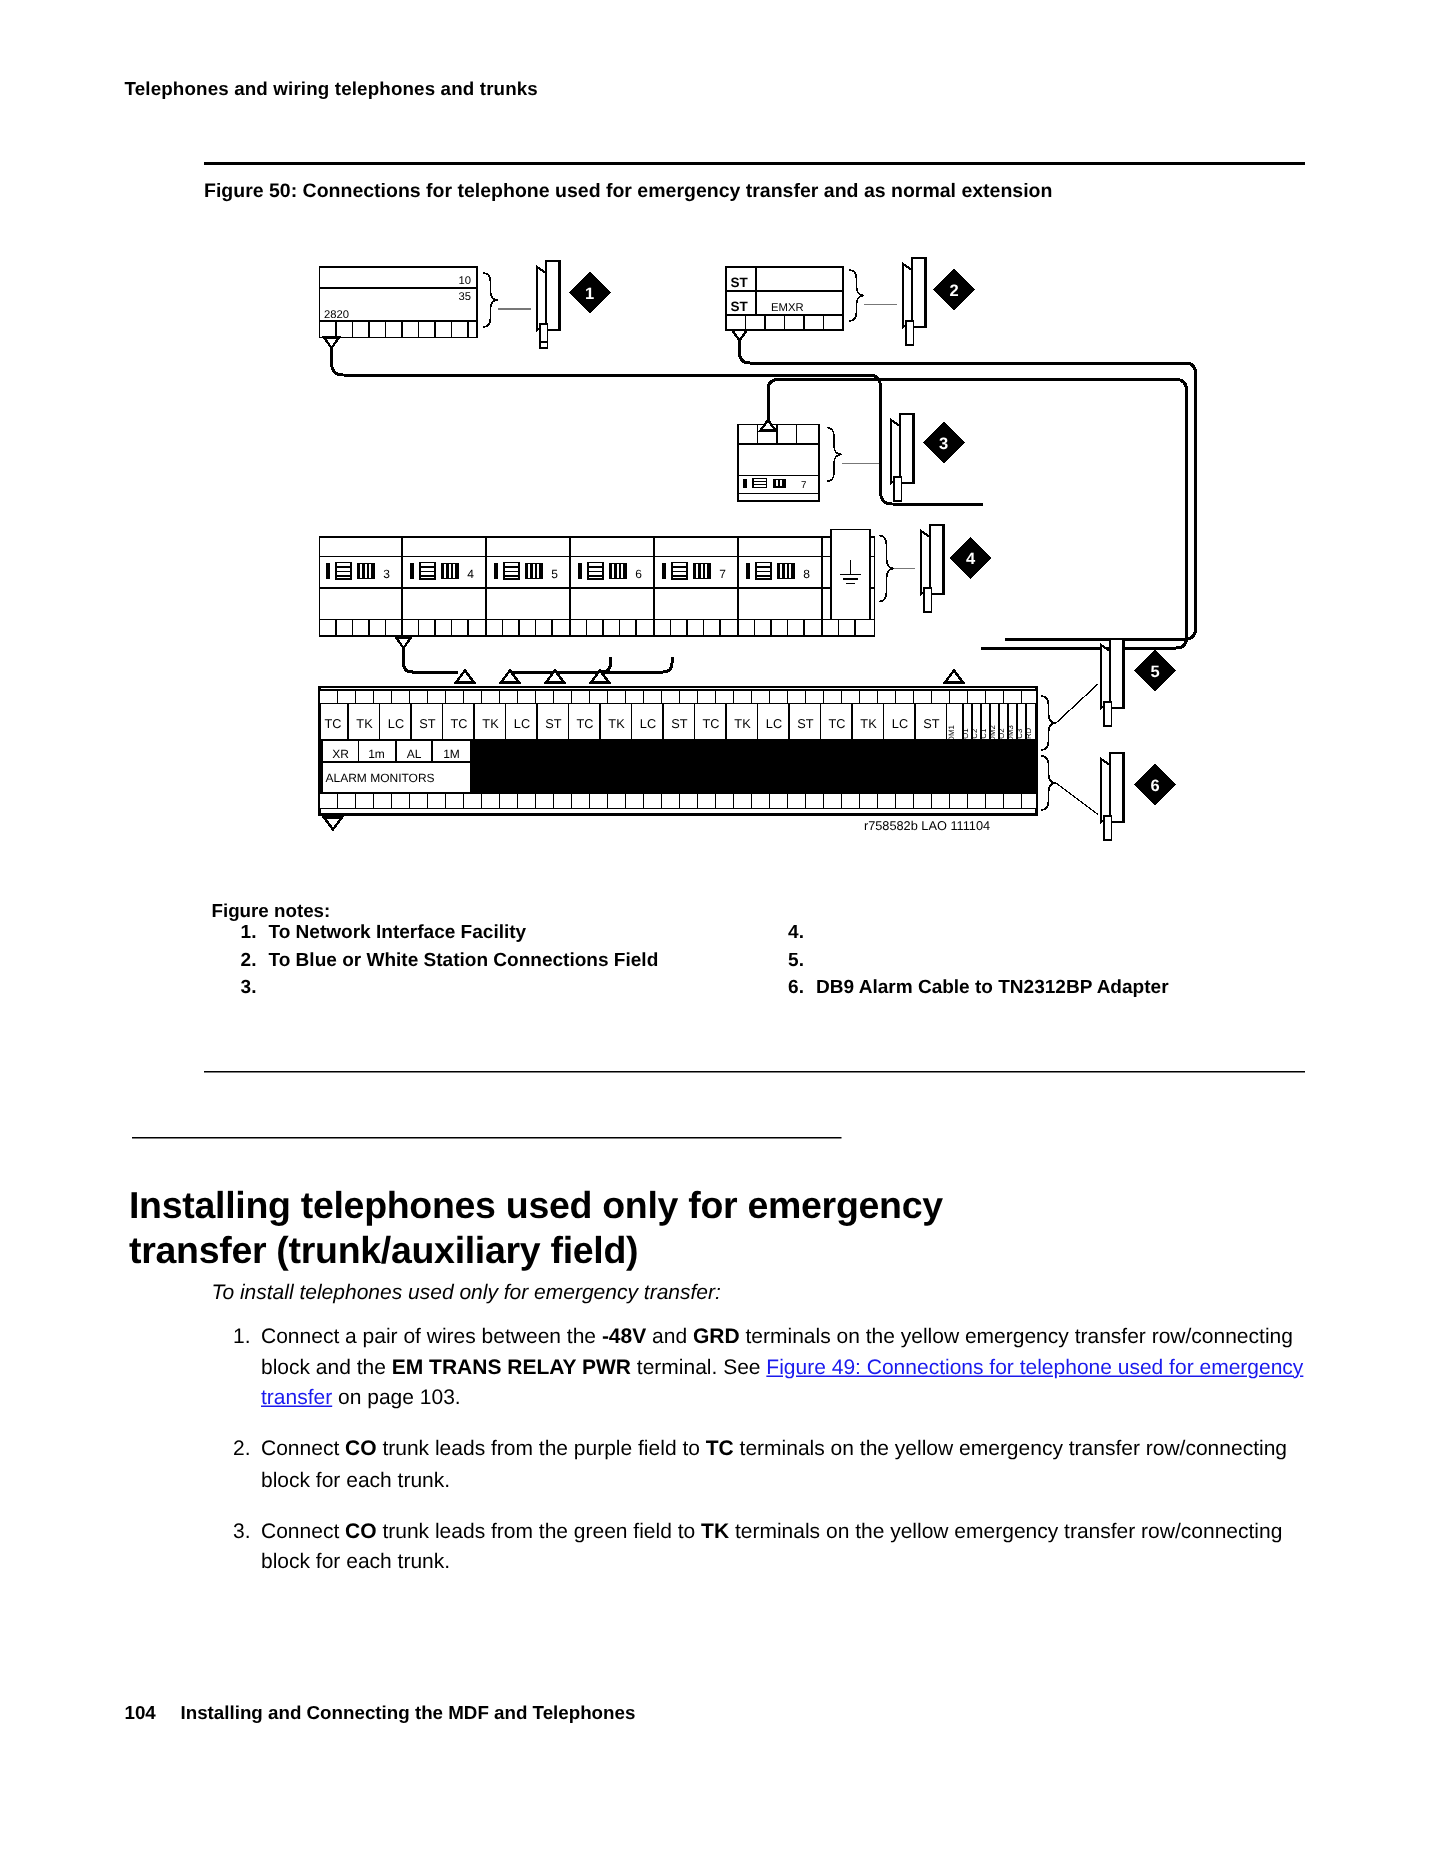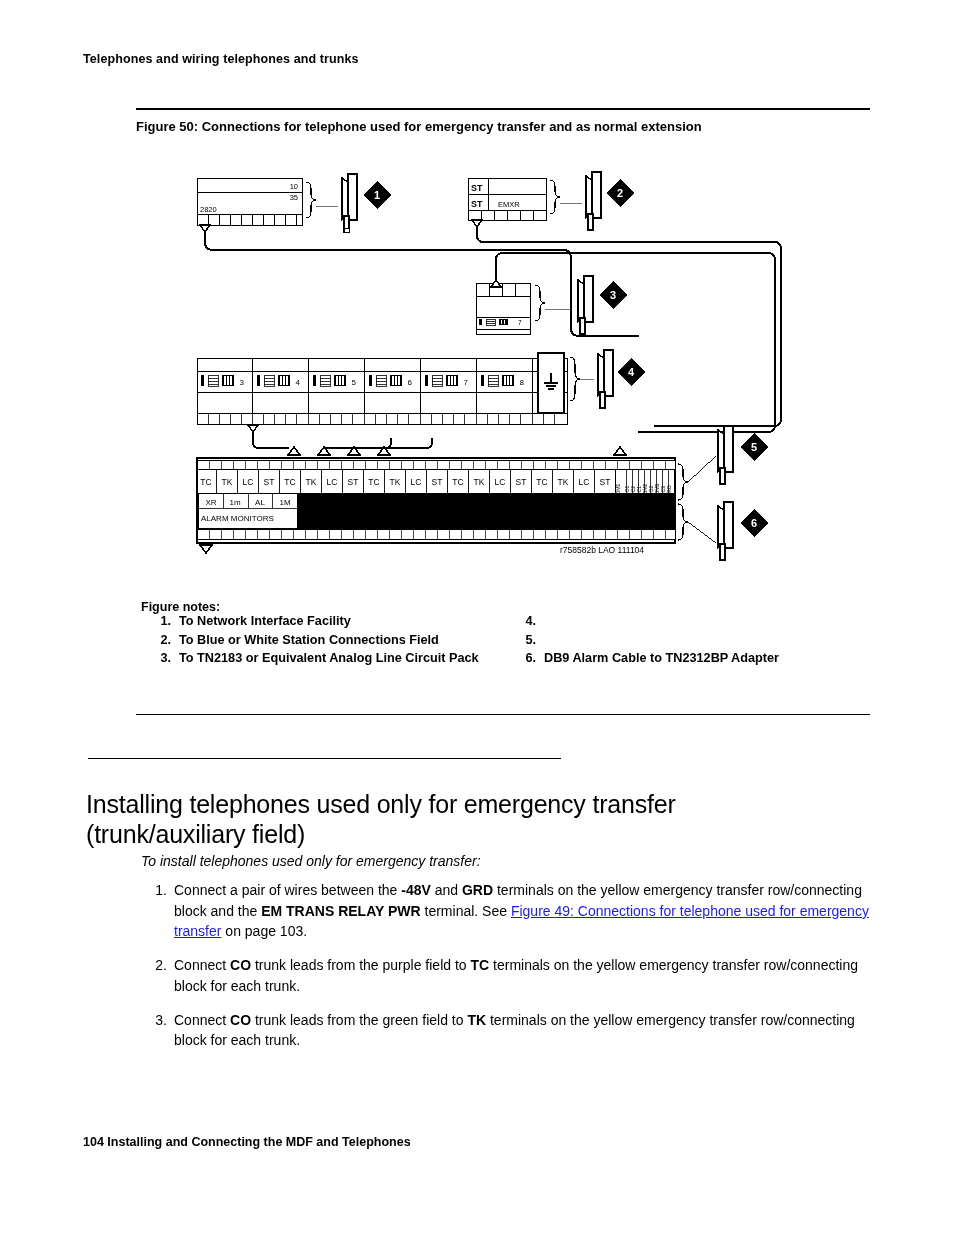--- a/index.html
+++ b/index.html
@@ -41,21 +41,21 @@
     font-size: 13px;
     font-weight: bold;
     line-height: 1.42;
     margin-top: 8px;
     width: 690px;
   }
 
   
   .diagram {
     position: absolute;
-    left: 120px;
+    left: 136px;
     top: 168px;
     width: 734px;
     height: 400px;
   }
   .diagram svg { display: block; }
 
   
   .figure-notes-title {
     position: absolute;
     left: 141px;
@@ -101,21 +101,21 @@
     top: 758px;
     width: 473px;
     border-top: 1.6px solid #000;
   }
   .sec-heading {
     position: absolute;
     left: 86px;
     top: 772px;
     width: 620px;
     font-size: 25px;
-    font-weight: normal;
+    font-weight: bold;
     line-height: 1.22;
     letter-spacing: -0.2px;
   }
 
   
   .body-intro {
     position: absolute;
     left: 141px;
     top: 851px;
     font-size: 14px;
@@ -148,21 +148,21 @@
   }
 
   
   .footer {
     position: absolute;
     left: 83px;
     top: 1135px;
     font-size: 12.5px;
     font-weight: bold;
   }
-  .footer .pg { }
+  .footer .pg { margin-right: 13px; }
 
   
   .dg-txt { font-family: "Liberation Sans", sans-serif; }
 </style>
 </head>
 <body>
 
 <div class="running-header">Telephones and wiring telephones and trunks</div>
 
 <div class="figure-block">
@@ -654,21 +654,20 @@
     <div class="note-item">
       <span class="note-num">1.</span>
       <span class="note-text">To Network Interface Facility</span>
     </div>
     <div class="note-item">
       <span class="note-num">2.</span>
       <span class="note-text">To Blue or White Station Connections Field</span>
     </div>
     <div class="note-item">
       <span class="note-num">3.</span>
-      <span class="note-text">To TN2183 or Equivalent Analog Line Circuit Pack</span>
     </div>
   </div>
   <div class="notes-col">
     <div class="note-item">
       <span class="note-num">4.</span>
     </div>
     <div class="note-item">
       <span class="note-num">5.</span>
     </div>
     <div class="note-item">

